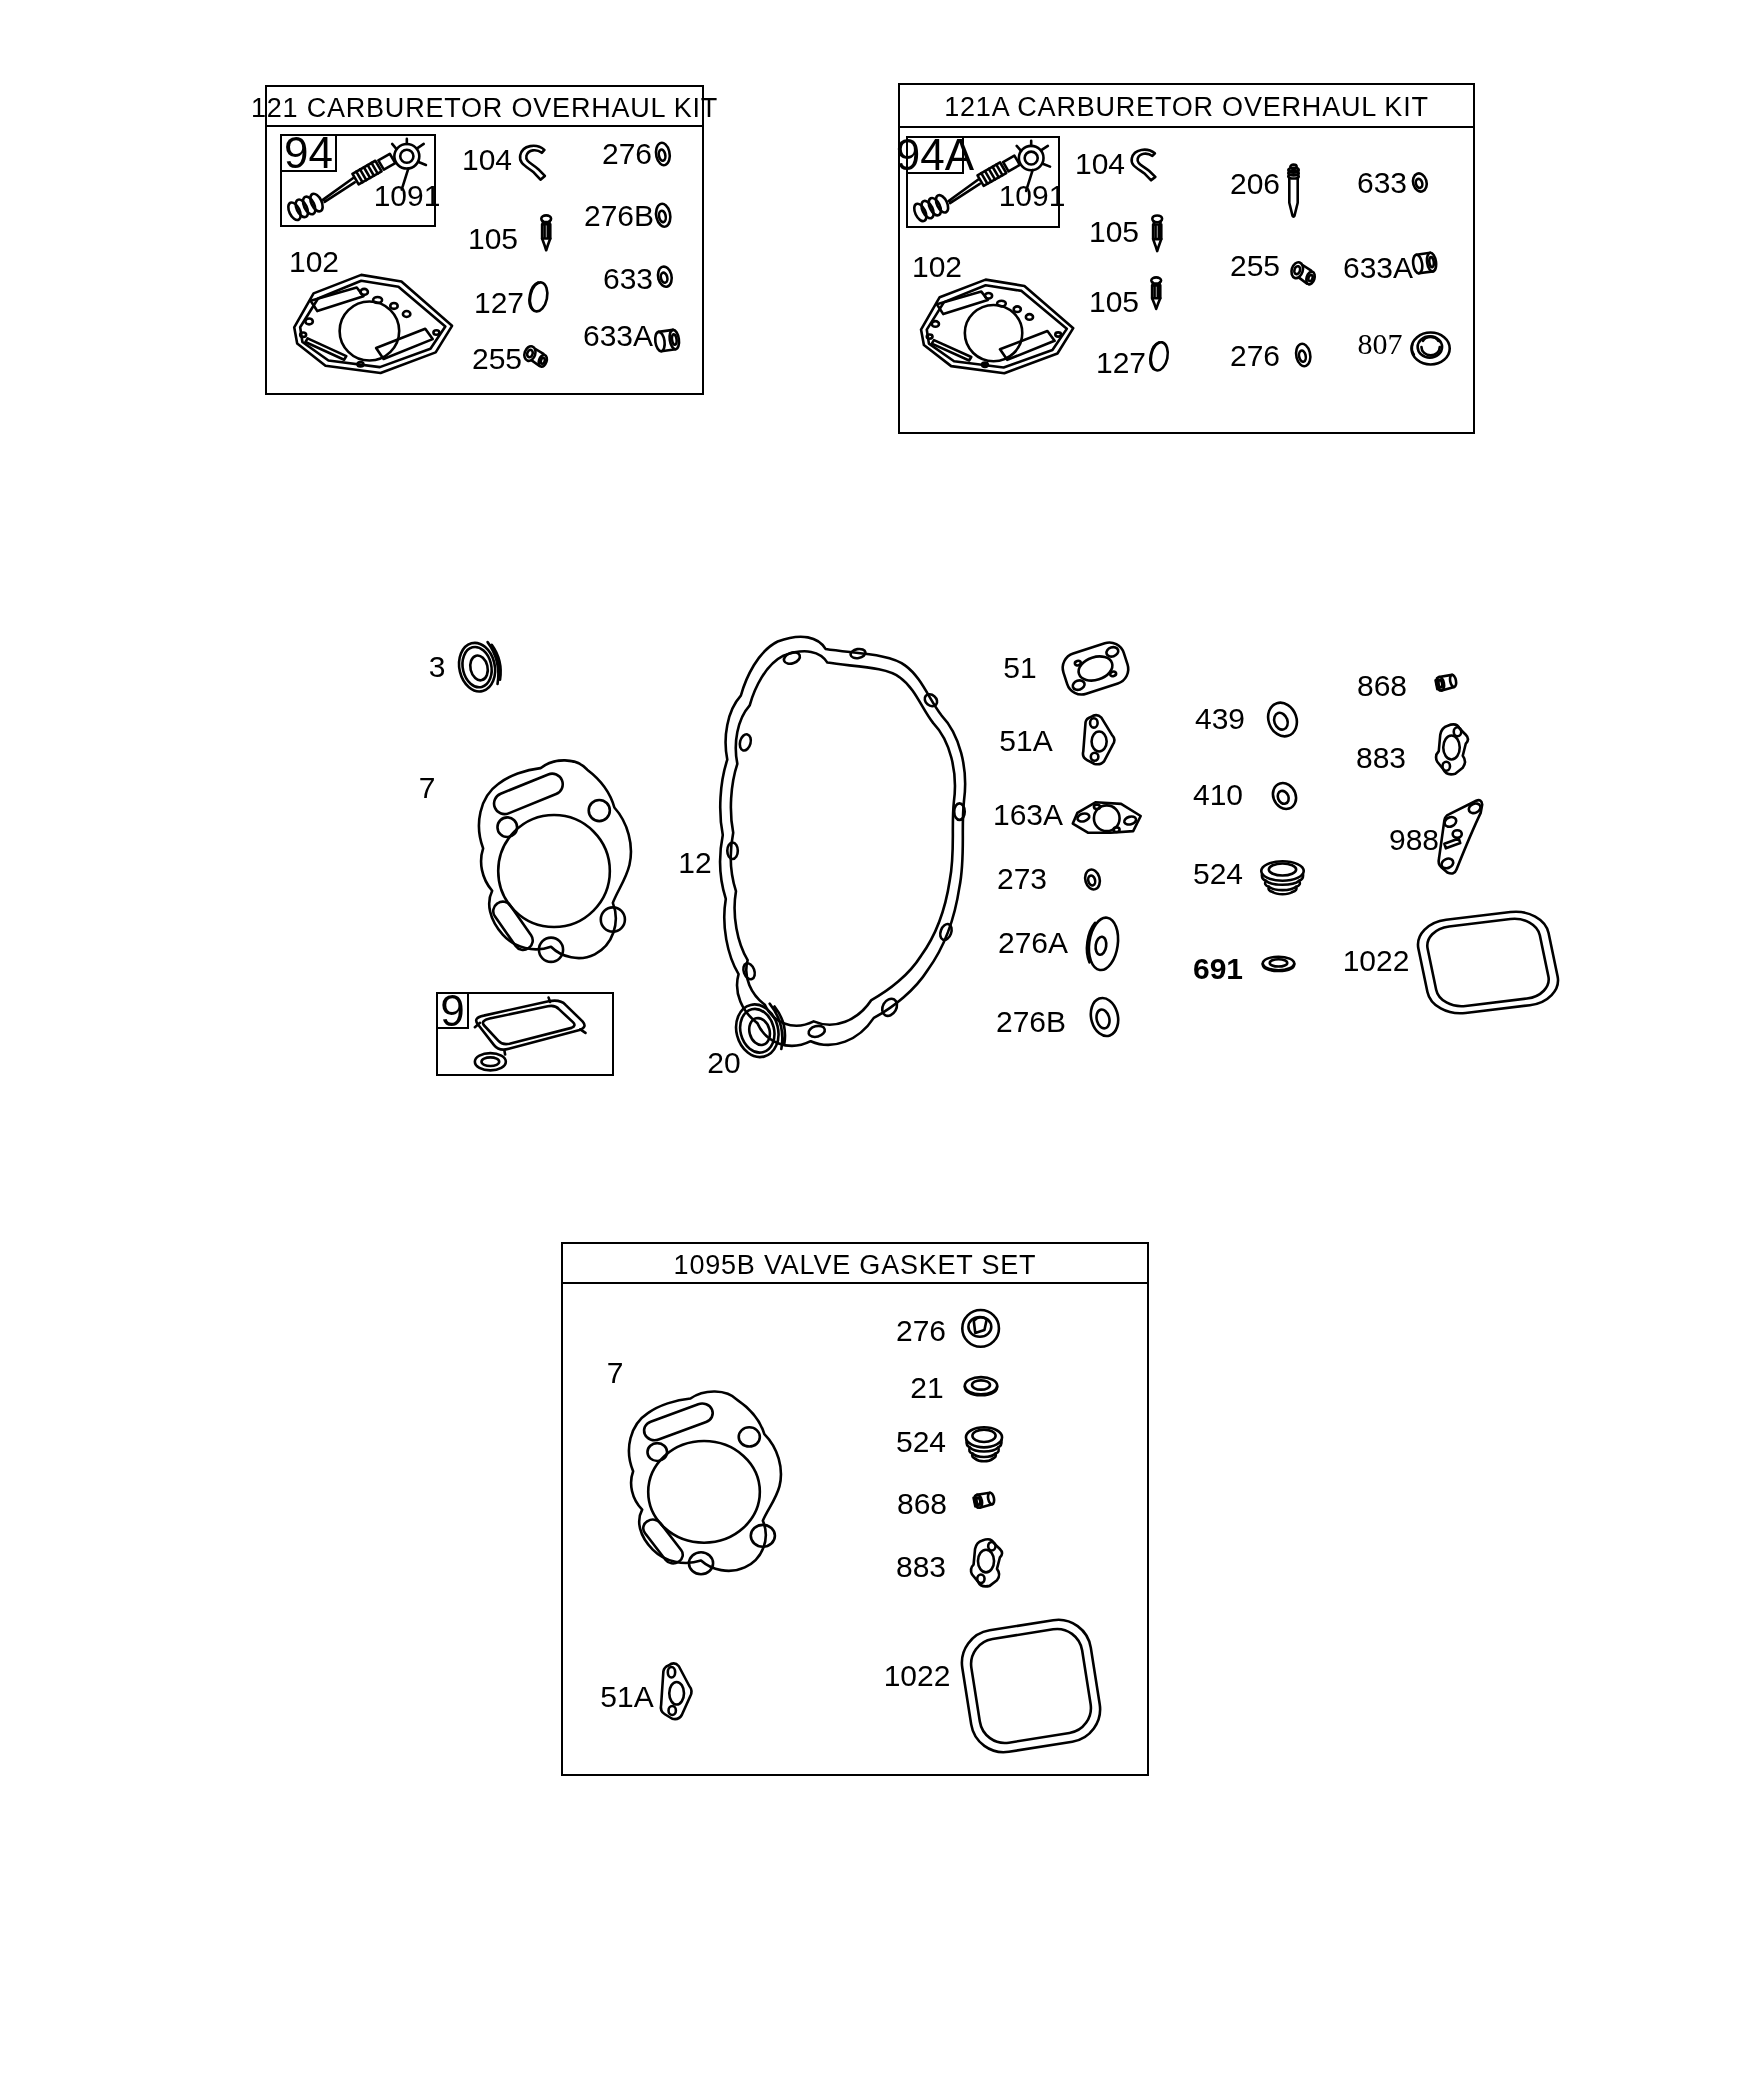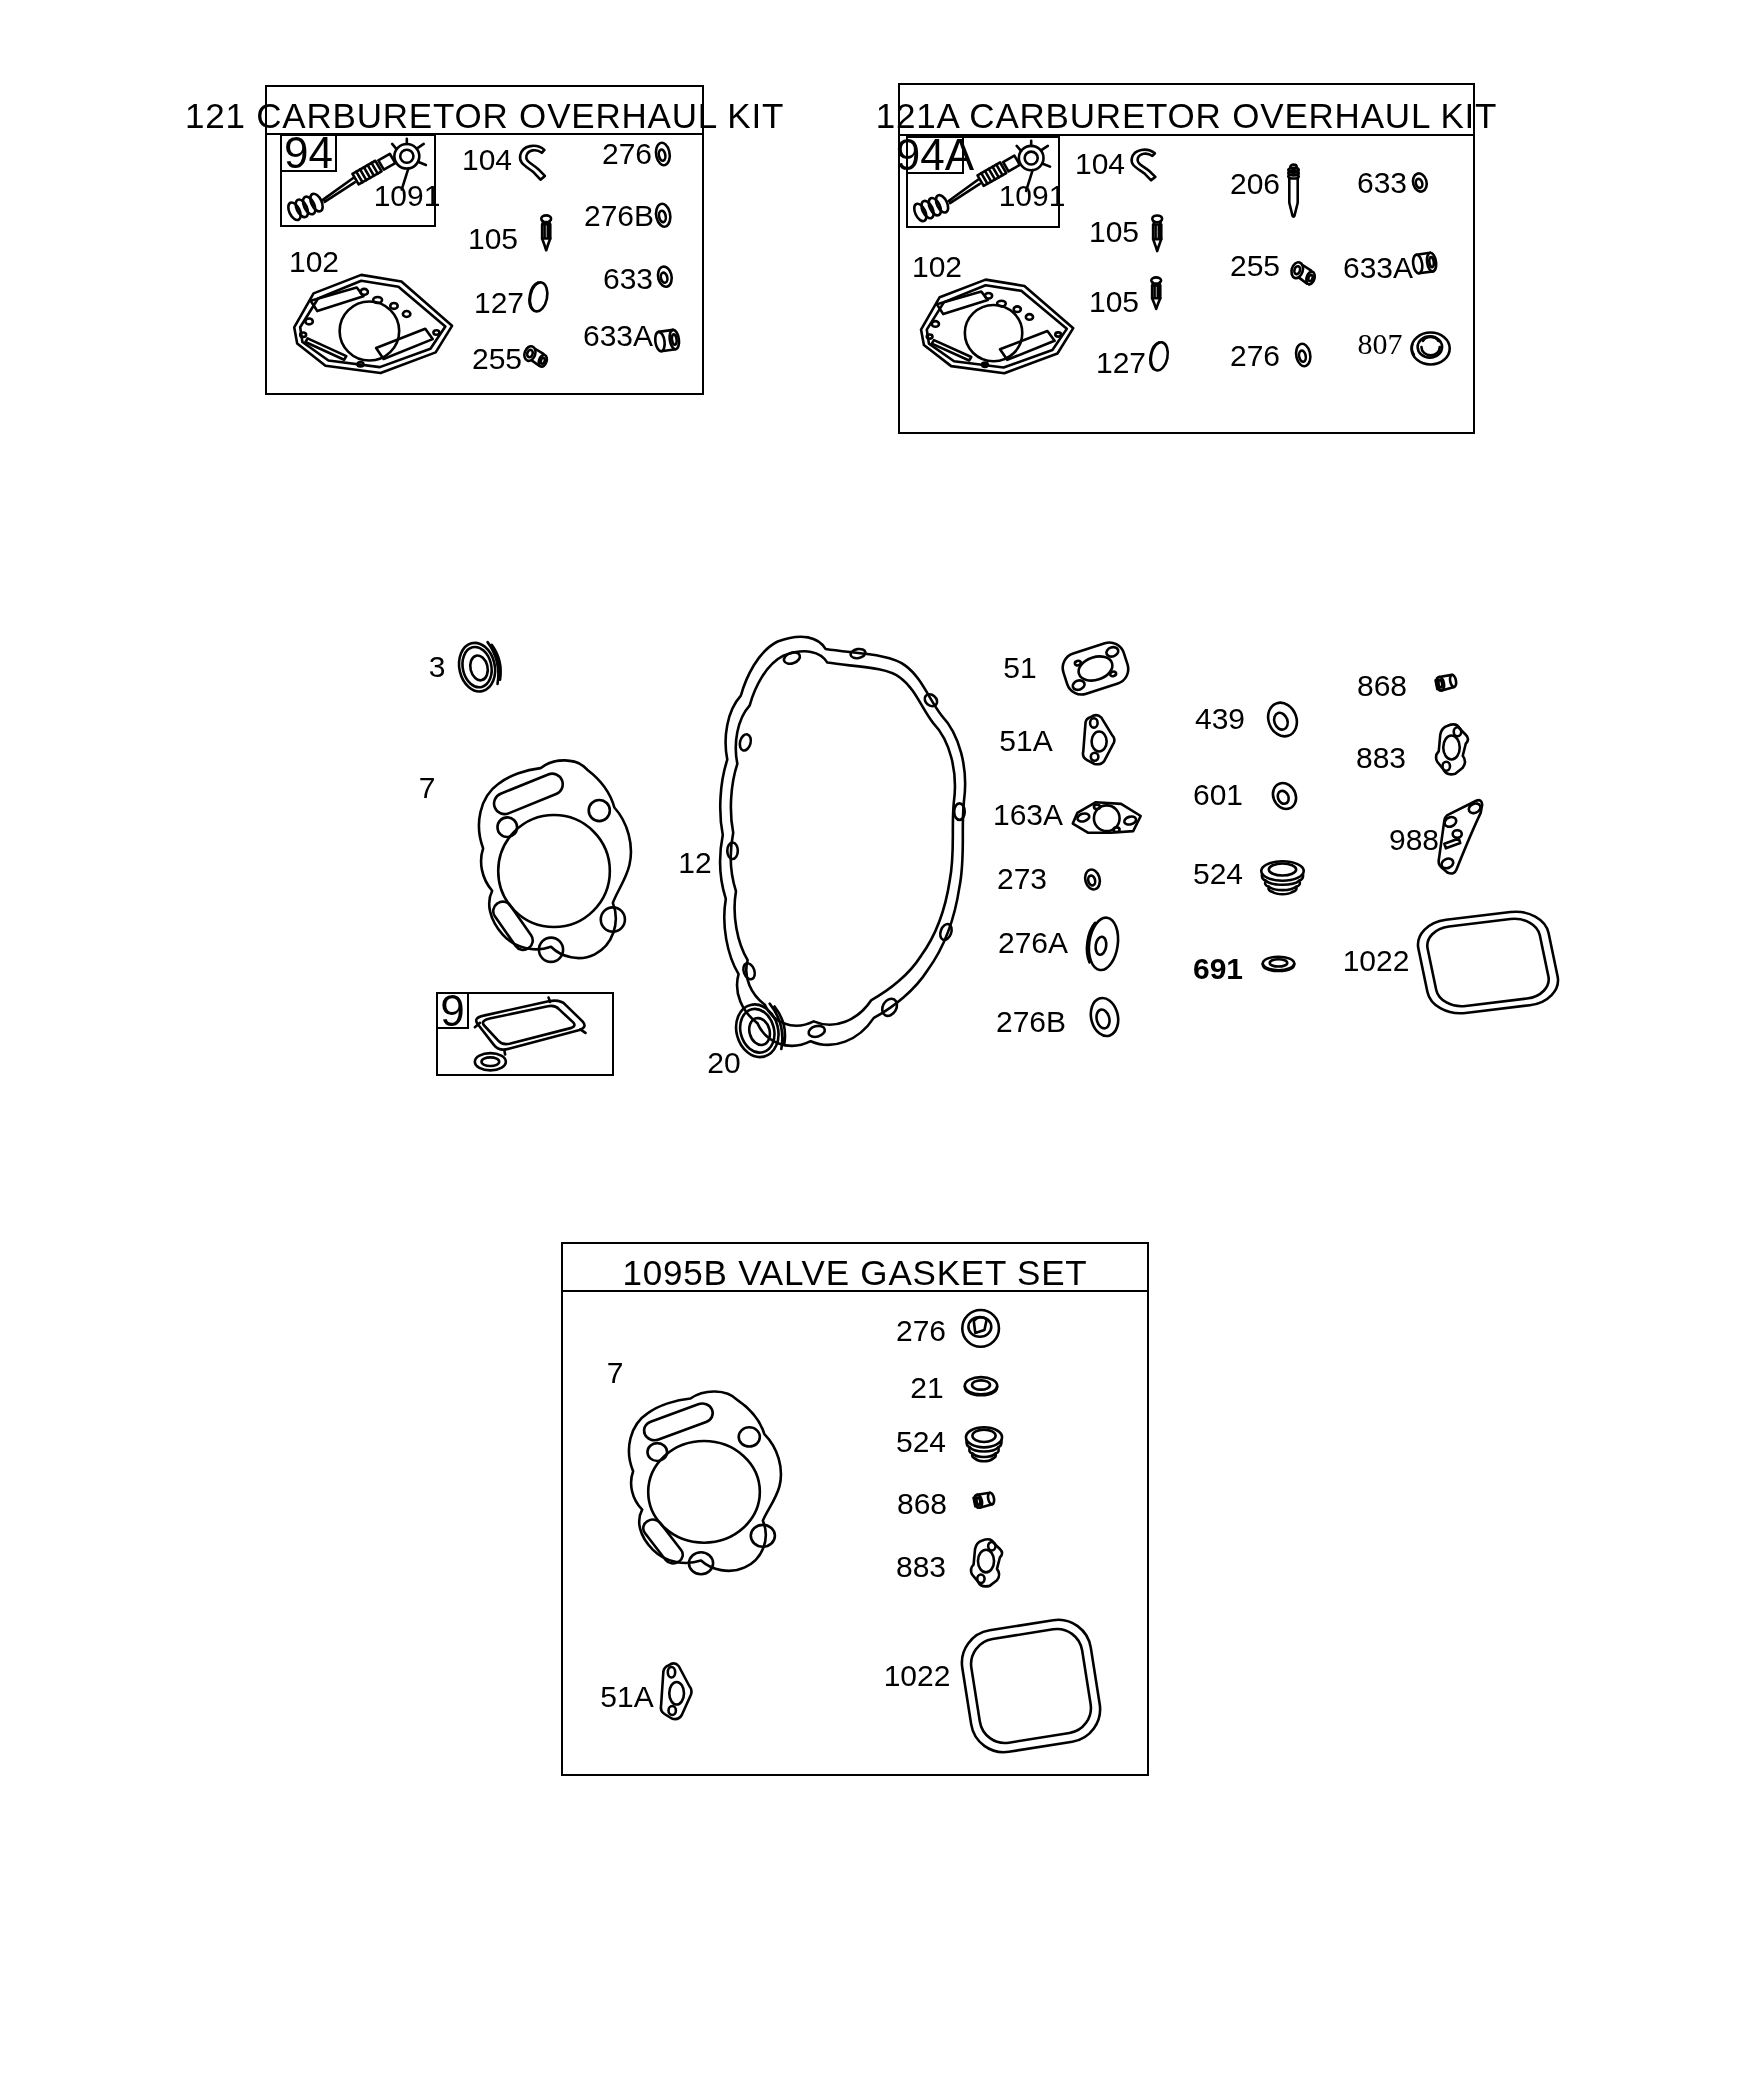--- a/index.html
+++ b/index.html
@@ -1,21 +1,21 @@
 <!DOCTYPE html>
 <html style="font-size:12px"><head>
 <meta charset="utf-8">
 <style>
   html,body{margin:0;padding:0;background:#ffffff;width:1757px;height:2097px;}
   body{font-family:"Liberation Sans", sans-serif;color:#000;}
   #page{position:relative;width:1757px;height:2097px;background:#fff;overflow:hidden;}
   .kit-box{position:absolute;border:2.3px solid #000;box-sizing:border-box;background:#fff;}
-  .box-title{position:absolute;top:12px;left:0;right:0;border-bottom:2.3px solid #000;box-sizing:border-box;
+  .box-title{position:absolute;top:4px;left:0;right:0;border-bottom:2.3px solid #000;box-sizing:border-box;
              display:flex;align-items:center;justify-content:center;
-             font-size:35px;letter-spacing:0.8px;white-space:nowrap;}
+             font-size:27px;letter-spacing:0.8px;white-space:nowrap;}
   .inset-box{position:absolute;border:2.3px solid #000;box-sizing:border-box;background:#fff;}
   .inset-label-box{position:absolute;top:0;left:0;border-right:2.3px solid #000;border-bottom:2.3px solid #000;
              box-sizing:border-box;display:flex;align-items:center;justify-content:center;
              font-size:44px;background:#fff;z-index:3;}
   .part-label{position:absolute;transform:translate(-50%,-50%);font-size:30px;white-space:nowrap;z-index:2;}
   .part-svg{position:absolute;overflow:visible;z-index:1;}
   .part-svg *{stroke:#000;fill:none;stroke-width:2.6;vector-effect:non-scaling-stroke;
               stroke-linejoin:round;stroke-linecap:round;}
   .inset-svg{position:absolute;left:0;top:0;width:100%;height:100%;}
 </style>
@@ -357,21 +357,21 @@
         <ellipse cx="45" cy="53" rx="16" ry="22"></ellipse>
       </g>
     </svg>
     <span class="part-label" style="left: 1220px; top: 719px; position: absolute;">439</span>
     <svg xmlns="http://www.w3.org/2000/svg" viewBox="0 0 100 100" preserveAspectRatio="none" class="part-svg" style="left: 1262px; top: 700px; width: 41px; height: 39px; position: absolute;">
       <g transform="rotate(-18 50 50)">
         <ellipse cx="50" cy="50" rx="34" ry="44"></ellipse>
         <ellipse cx="45" cy="53" rx="16" ry="22"></ellipse>
       </g>
     </svg>
-    <span class="part-label" style="left: 1218px; top: 795px; position: absolute;">601</span>
+    <span class="part-label" style="left: 1218px; top: 795px; position: absolute;">410</span>
     <svg xmlns="http://www.w3.org/2000/svg" viewBox="0 0 100 100" preserveAspectRatio="none" class="part-svg" style="left: 1268px; top: 781px; width: 33px; height: 30px; position: absolute;">
       <g transform="rotate(-18 50 50)">
         <ellipse cx="50" cy="50" rx="34" ry="44"></ellipse>
         <ellipse cx="45" cy="53" rx="16" ry="22"></ellipse>
       </g>
     </svg>
     <span class="part-label" style="left: 1218px; top: 874px; position: absolute;">524</span>
     <svg xmlns="http://www.w3.org/2000/svg" viewBox="0 0 62 48" preserveAspectRatio="none" class="part-svg" style="left: 1259px; top: 859px; width: 47px; height: 36px; position: absolute;">
       <ellipse cx="31" cy="16" rx="28" ry="13"></ellipse>
       <ellipse cx="31" cy="14" rx="18" ry="8"></ellipse>

